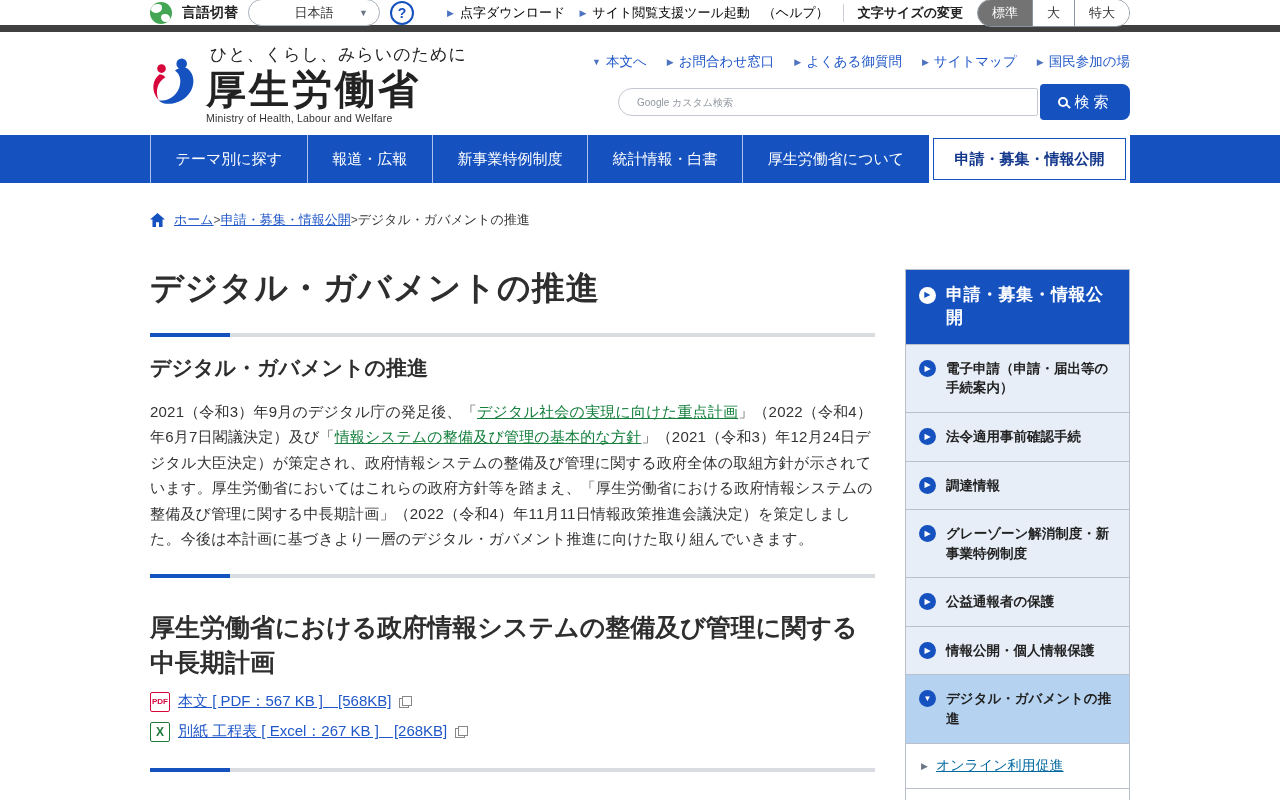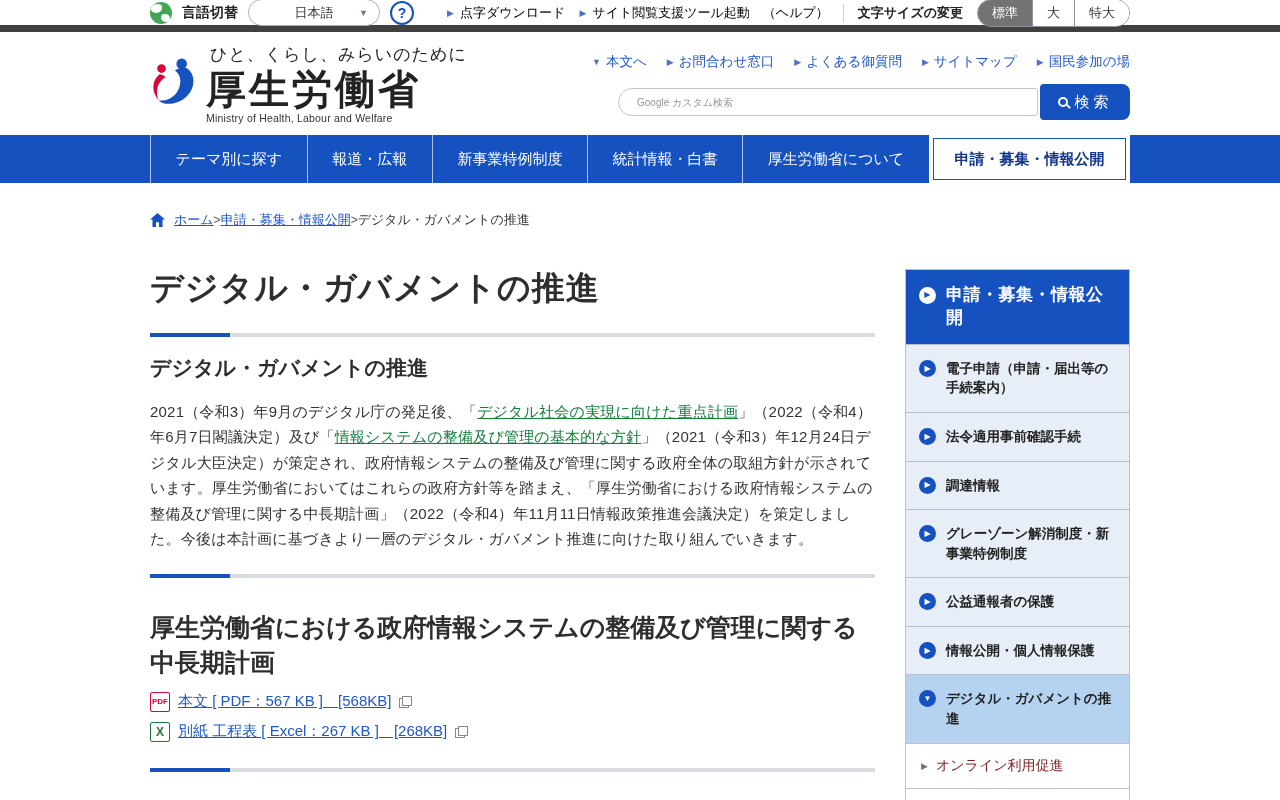--- a/index.html
+++ b/index.html
@@ -94,21 +94,21 @@
   .sb-list { border:1px solid #b9c0cc; border-bottom:none; }
   .sb-item { display:flex; align-items:flex-start; gap:10px; padding:14px 13px; background:#e8eef7;
              font-size:13.5px; font-weight:600; line-height:1.45; color:#222; cursor:pointer; border-bottom:1px solid #b9c0cc; }
   .sb-icon { flex:none; width:17px; height:17px; border-radius:50%; background:#1552c0; color:#fff;
              display:flex; align-items:center; justify-content:center; font-size:8px; margin-top:1px; }
   .sb-item.active { background:#1552c0; color:#fff; font-size:17px; letter-spacing:.5px; line-height:1.35; }
   .sb-item.active .sb-icon { background:#fff; color:#1552c0; margin-top:3px; }
   .sb-item.current { background:#b5d3f1; }
   .sb-sub { background:#fff; padding:13px 13px 13px 15px; display:flex; align-items:center; gap:8px;
             border-bottom:1px solid #b9c0cc; font-size:14px; }
-  .sb-sub-link { color:#7f1d1d; }
+  .sb-sub-link { color:#0369a1; text-decoration:underline; }
   .sb-stub { height:16px; background:#fff; }
 </style>
 </head>
 <body>
 
 <div class="utility-bar">
   <div class="inner">
     <div class="util-left">
       <span class="globe"></span>
       <span class="lang-label">言語切替</span>

